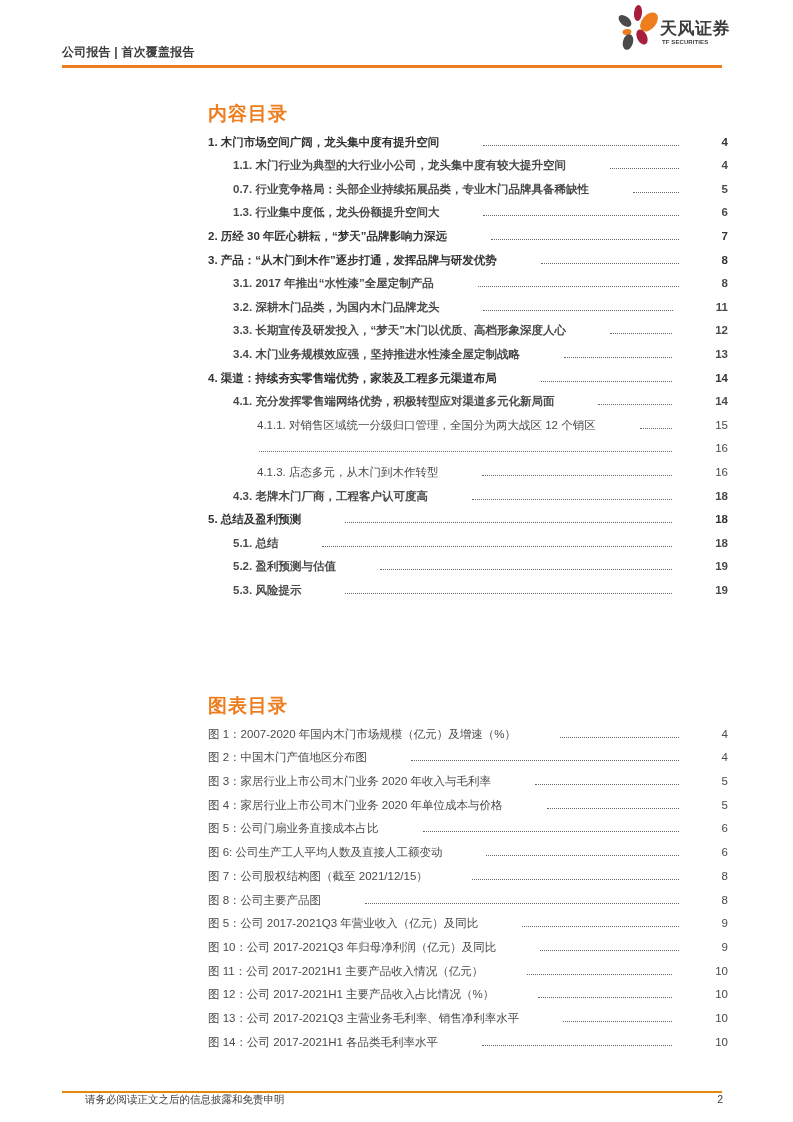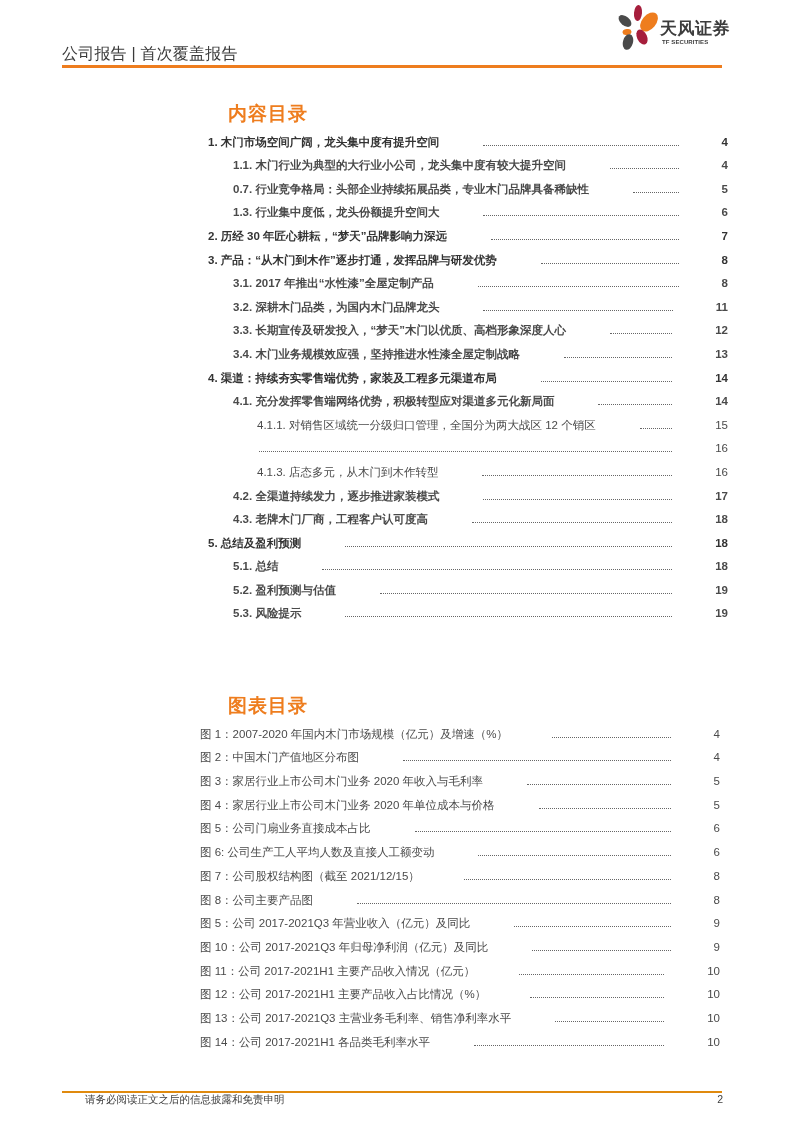--- a/index.html
+++ b/index.html
@@ -1,39 +1,39 @@
 <!DOCTYPE html>
 <html><head>
 <meta charset="utf-8">
 <style>
   * { margin: 0; padding: 0; box-sizing: border-box; }
   html, body { width: 793px; height: 1122px; background: #ffffff; overflow: hidden; }
   body { position: relative; font-family: "Liberation Sans", "DejaVu Sans", sans-serif; color: #404040; }
 
   .header { position: absolute; left: 62px; top: 0; width: 660px; height: 68px; }
-  .header-title { position: absolute; left: 0; top: 44px; font-size: 16px; font-weight: normal; color: #3a3a3a; letter-spacing: 0.2px; }
+  .header-title { position: absolute; left: 0; top: 44px; font-size: 12px; font-weight: bold; color: #3a3a3a; letter-spacing: 0.2px; }
   .header-line { position: absolute; left: 0; top: 65px; width: 660px; height: 3px; background: #ee7d1e; }
 
   .logo { position: absolute; left: 616px; top: 4px; width: 120px; height: 46px; }
   .logo svg { position: absolute; left: 0; top: 0; }
   .logo-cn { position: absolute; left: 44px; top: 13px; font-size: 17px; font-weight: bold; color: #3c3c3c; letter-spacing: 0.5px; }
   .logo-en { position: absolute; left: 46px; top: 35px; font-size: 6px; font-weight: bold; color: #3c3c3c; letter-spacing: 0.1px; }
 
-  .section-title { position: absolute; left: 208px; font-size: 19px; font-weight: bold; color: #ee7d1e; letter-spacing: 1px; margin-left: 20px; }
+  .section-title { position: absolute; left: 208px; font-size: 19px; font-weight: bold; color: #ee7d1e; letter-spacing: 1px; }
 
   .toc { position: absolute; left: 208px; width: 520px; }
   .toc-row { position: relative; height: 23.6px; display: flex; align-items: flex-end; font-size: 11.5px; color: #4a4a4a; white-space: nowrap; gap: 42px; }
   .toc-row.l1 { font-weight: bold; color: #333; padding-left: 0; }
   .toc-row.l2 { padding-left: 25px; font-weight: bold; }
   .toc-row.l3 { padding-left: 49px; }
   .toc-row .t { flex: 0 0 auto; line-height: 14px; padding-bottom: 1px; }
   .toc-row .dots { flex: 1 1 auto; height: 1px; margin: 0 1px 4px 2px; border-bottom: 1px dotted #666; }
   .toc-row .p { flex: 0 0 auto; line-height: 14px; padding-bottom: 1px; text-align: right; }
 
-  .fig { position: absolute; left: 200px; width: 520px; }
+  .fig { position: absolute; left: 208px; width: 520px; }
   .fig .toc-row { height: 23.7px; }
 
   .footer-line { position: absolute; left: 62px; top: 1091px; width: 660px; height: 2px; background: #e08a0e; }
   .footer-text { position: absolute; left: 85px; top: 1093px; font-size: 10.5px; color: #404040; }
   .footer-page { position: absolute; right: 70px; top: 1093px; font-size: 10.5px; color: #404040; }
 </style>
 </head>
 <body>
 
 <div class="header">
@@ -131,25 +131,20 @@
   <div class="toc-row l3">
       <span class="dots"></span>
       <span class="p">16</span>
     </div>
   <div class="toc-row l3">
       <span class="t">4.1.3. 店态多元，从木门到木作转型</span>
       <span class="dots"></span>
       <span class="p">16</span>
     </div>
   <div class="toc-row l2">
-      <span class="t">4.2. 全渠道持续发力，逐步推进家装模式</span>
-      <span class="dots"></span>
-      <span class="p">17</span>
-    </div>
-  <div class="toc-row l2">
       <span class="t">4.3. 老牌木门厂商，工程客户认可度高</span>
       <span class="dots"></span>
       <span class="p">18</span>
     </div>
   <div class="toc-row l1">
       <span class="t">5. 总结及盈利预测</span>
       <span class="dots"></span>
       <span class="p">18</span>
     </div>
   <div class="toc-row l2">

